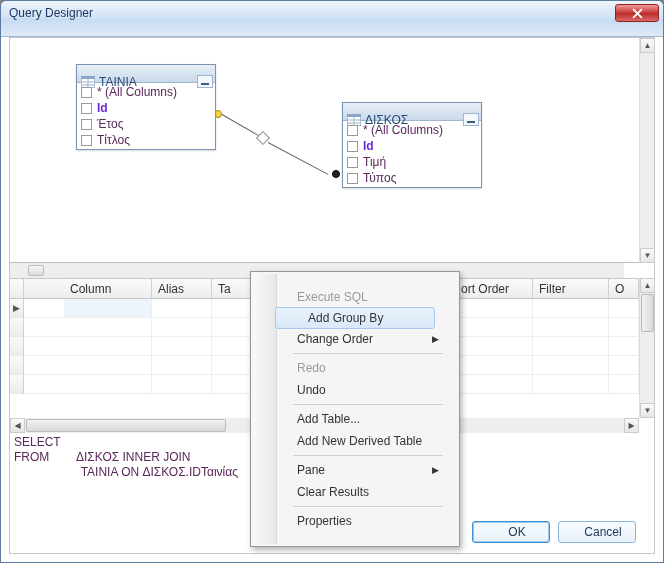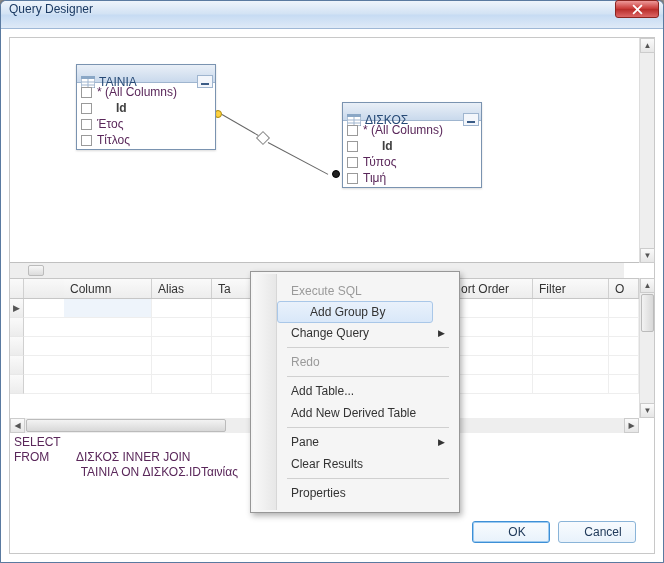--- a/index.html
+++ b/index.html
@@ -1,19 +1,19 @@
 <!DOCTYPE html>
 <html><head>
 <meta charset="utf-8">
 <style>
 * { box-sizing: border-box; margin: 0; padding: 0; font-family: "Segoe UI", Tahoma, sans-serif; font-size: 12px; }
 body { background: #8a8a8a; width: 664px; height: 563px; overflow: hidden; }
 
 .window { position: relative; width: 664px; height: 563px; background: #fff; border: 1px solid #5a7aa0; border-radius: 6px 6px 0 0; box-shadow: 0 0 0 1px rgba(0,0,0,.1); }
-.titlebar { height: 28px; background: linear-gradient(#eef4fb, #d2e2f4 48%, #c6dbf3 52%, #dfeaf7); border-bottom: 1px solid #9fb8d6; display: flex; align-items: center; padding: 0 4px 11px 8px; border-radius: 6px 6px 0 0; }
+.titlebar { height: 36px; background: linear-gradient(#eef4fb, #d2e2f4 48%, #c6dbf3 52%, #dfeaf7); border-bottom: 1px solid #9fb8d6; display: flex; align-items: center; padding: 0 4px 11px 8px; border-radius: 6px 6px 0 0; }
 .titlebar .title { color: #1b3a63; }
 .titlebar .spacer { flex: 1; }
 .close-btn { width: 44px; height: 18px; border-radius: 3px; background: linear-gradient(#e99, #c83a37 48%, #b82d2a 52%, #d66); border: 1px solid #8a2420; display: flex; align-items: center; justify-content: center; }
 .close-btn svg { width: 11px; height: 11px; }
 
 .inner { position: absolute; left: 8px; right: 8px; top: 36px; bottom: 8px; background: #fff; border: 1px solid #c8c8c8; }
 
 .diagram { position: absolute; left: 0; right: 15px; top: 0; height: 225px; background: #fff; border-bottom: 1px solid #c0c0c0; }
 .vscroll { position: absolute; right: 0; top: 0; width: 15px; height: 225px; background: #eee; border-left: 1px solid #ddd; }
 .vscroll .up, .vscroll .down { position:absolute; width:15px; height:15px; background: linear-gradient(#fafafa,#e6e6e6); border:1px solid #ccc; display:flex; align-items:center;justify-content:center;font-size:8px;color:#555;}
@@ -23,21 +23,21 @@
 
 .tbl { position: absolute; background: #fff; border: 1px solid #7a93b0; box-shadow: 0 1px 2px rgba(0,0,0,.15); width: 140px; }
 .tbl .hdr { height: 18px; background: linear-gradient(#e9eff7,#c9d9ec); border-bottom: 1px solid #9fb5cf; display:flex; align-items:center; padding: 16px 2px 0 4px; }
 .tbl .hdr .ticon { width: 14px; height: 12px; margin-right: 4px; }
 .tbl .hdr .tname { color:#274a76; font-weight: normal; }
 .tbl .hdr .min { margin-left:auto; width:16px; height:13px; background:#f3f6fb; border:1px solid #9fb5cf; display:flex;align-items:flex-end;justify-content:center;padding-bottom:2px;}
 .tbl .hdr .min .bar{width:8px;height:2px;background:#3b5c86;}
 .tbl .rows { padding: 1px 0; }
 .tbl .row { display:flex; align-items:center; height:16px; padding:0 4px; color:#5a275a; }
 .tbl .row .chk { width:11px;height:11px;border:1px solid #9a9a9a;background:#fff;margin-right:5px;flex-shrink:0;}
-.tbl .row.pk { color:#404040; font-weight:bold;gap:19px; }
+.tbl .row.pk { color:#6d28d9; font-weight:bold; }
 
 .joint { position:absolute; width:10px; height:10px; background:#fff; border:1px solid #888; transform:rotate(45deg); }
 .line { position:absolute; background:#666; height:1px; transform-origin:left center; }
 .endyellow{position:absolute;width:8px;height:8px;background:#ffd23f;border:1px solid #aa8a10;border-radius:50%;}
 .endblack{position:absolute;width:8px;height:8px;background:#222;border:1px solid #000;border-radius:50%;}
 
 .gridpane { position:absolute; left:0; right:15px; top:240px; height:140px; background:#fff; }
 .gridhdr { display:flex; height:21px; background:linear-gradient(#f9f9f9,#ececec); border-top:1px solid #c6c6c6; border-bottom:1px solid #c6c6c6; }
 .gridhdr .gh { border-right:1px solid #d0d0d0; padding:3px 6px; color:#333; background:linear-gradient(#fafafa,#ededed); }
 .rowhdr { border-right:1px solid #d0d0d0; background:linear-gradient(#fafafa,#ececec); }
@@ -58,25 +58,25 @@
 .gridh .l,.gridh .r{position:absolute;width:15px;height:15px;background:linear-gradient(#fafafa,#e6e6e6);border:1px solid #ccc;display:flex;align-items:center;justify-content:center;font-size:8px;color:#555;}
 .gridh .l{left:0;} .gridh .r{right:0;}
 .gridh .thumb{position:absolute;left:16px;top:1px;height:13px;width:200px;background:linear-gradient(#f3f3f3,#d8d8d8);border:1px solid #bbb;border-radius:2px;}
 
 .sqlpane { position:absolute; left:0; right:15px; top:395px; height:70px; padding:2px 4px; color:#5a275a; font-family:"Segoe UI",sans-serif; line-height:15px; white-space:pre; overflow:hidden; }
 
 .btnbar { position:absolute; right:18px; bottom:10px; display:flex; gap:8px; }
 .dlgbtn { width:78px; height:22px; border:1px solid #8ab4d8; border-radius:3px; background:linear-gradient(#f8fbfe,#e8f2fb); display:flex;align-items:center;justify-content:center; color:#203a5a;padding-left:12px; }
 .dlgbtn.primary{ border:1px solid #3d8fd6; box-shadow:0 0 0 1px #9ccaf0 inset; }
 
-.ctxmenu { position:absolute; left:240px; top:233px; width:210px; background:#f5f5f5; border:1px solid #979797; box-shadow:2px 3px 6px rgba(0,0,0,.3); padding:8px; z-index:10;}
+.ctxmenu { position:absolute; left:240px; top:233px; width:210px; background:#f5f5f5; border:1px solid #979797; box-shadow:2px 3px 6px rgba(0,0,0,.3); padding:14px; z-index:10;}
 .ctxmenu .iconcol { position:absolute; left:2px; top:2px; bottom:2px; width:24px; background:linear-gradient(90deg,#f9f9f9,#e7e7e7); border-right:1px solid #d7d7d7;}
 .ctxmenu .mi { position:relative; height:22px; display:flex; align-items:center; padding-left:32px; padding-right:18px; color:#333; }
 .ctxmenu .mi.disabled{ color:#9a9a9a; }
-.ctxmenu .mi.highlight{ background: linear-gradient(#e9f1fb,#d9e8f9); border:1px solid #a9c7e8; border-radius:3px; margin: -1px 18px; }
+.ctxmenu .mi.highlight{ background: linear-gradient(#e9f1fb,#d9e8f9); border:1px solid #a9c7e8; border-radius:3px; margin: -1px 10px; }
 .ctxmenu .sep { margin:3px 2px 3px 28px; height:1px; background:#d0d0d0; }
 .ctxmenu .arrow{ position:absolute; right:6px; font-size:9px; color:#333; }
 
 .tableicon-svg { display:block; }
 </style>
 </head>
 <body>
 
 <div class="window">
   <div class="titlebar">
@@ -151,25 +151,25 @@
           <div class="row">
               <div class="chk"></div>
               <span>* (All Columns)</span>
             </div>
           <div class="row pk">
               <div class="chk"></div>
               <span>Id</span>
             </div>
           <div class="row">
               <div class="chk"></div>
+              <span>Τιμή</span>
+            </div>
+          <div class="row">
+              <div class="chk"></div>
               <span>Τύπος</span>
-            </div>
-          <div class="row">
-              <div class="chk"></div>
-              <span>Τιμή</span>
             </div>
         </div>
       </div>
 
       <div class="hscroll" style="top:225px;position:absolute;">
         <div class="hthumb"></div>
       </div>
     </div>
     <div class="vscroll">
       <div class="up">▲</div>
@@ -266,27 +266,30 @@
 
     <div class="ctxmenu">
       <div class="iconcol"></div>
       <div class="mi disabled">
           <span>Execute SQL</span>
         </div>
       <div class="mi highlight">
           <span>Add Group By</span>
         </div>
       <div class="mi">
-          <span>Change Query</span>
+          <span>Change Order</span>
           <span class="arrow">▶</span>
         </div>
       <div class="sep"></div>
       <div class="mi disabled">
           <span>Redo</span>
         </div>
+      <div class="mi">
+          <span>Undo</span>
+        </div>
       <div class="sep"></div>
       <div class="mi">
           <span>Add Table...</span>
         </div>
       <div class="mi">
           <span>Add New Derived Table</span>
         </div>
       <div class="sep"></div>
       <div class="mi">
           <span>Pane</span>

